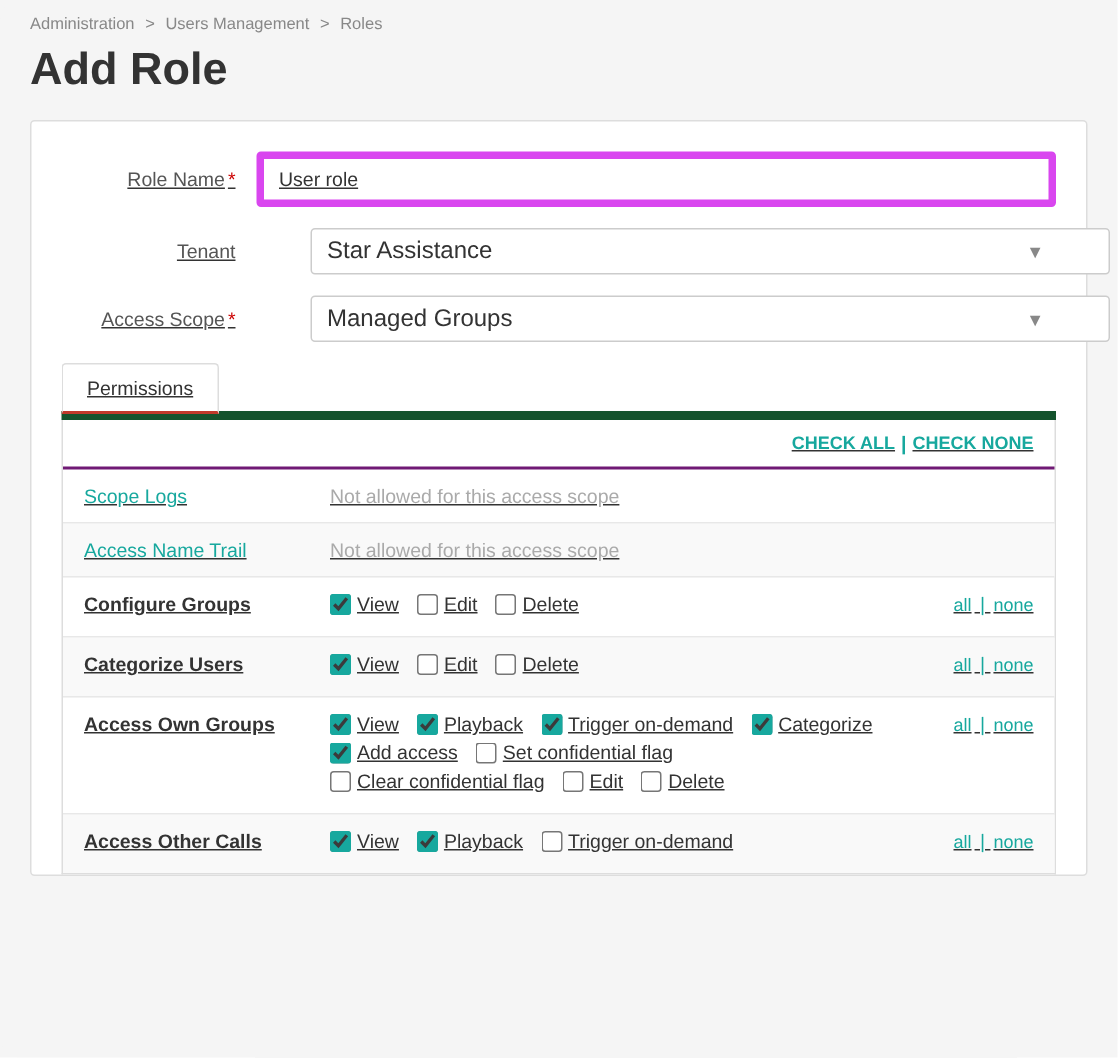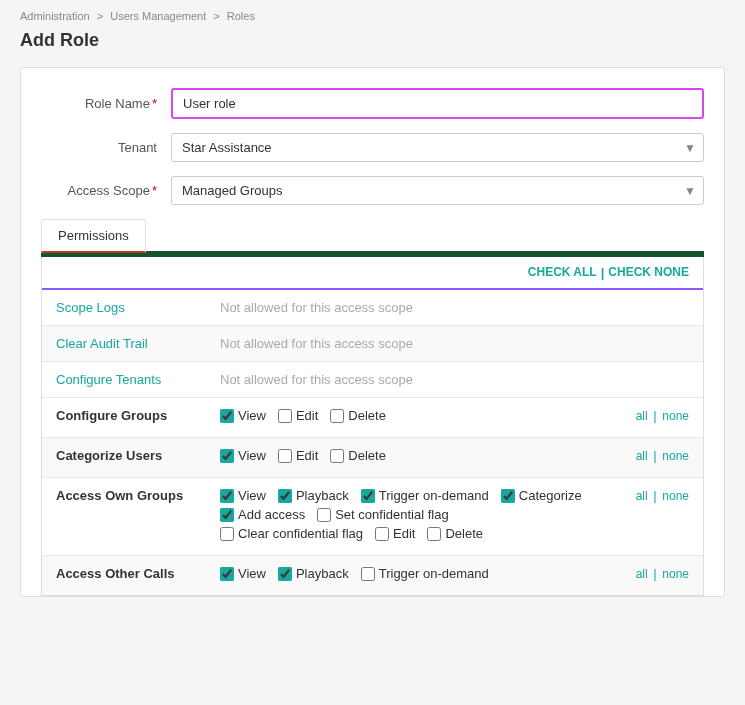--- a/index.html
+++ b/index.html
@@ -1,35 +1,35 @@
 <!DOCTYPE html>
 <html><head>
   <meta charset="utf-8">
   <style>
     * { box-sizing: border-box; margin: 0; padding: 0; }
     body { font-family: Arial, sans-serif; font-size: 13px; color: #333; background: #f5f5f5; }
     .page { background: #f5f5f5; padding: 10px 20px 20px 20px; width: 745px; min-height: 705px; border-radius: 13px; }
     .breadcrumb { font-size: 11px; color: #888; margin-bottom: 8px; }
     .breadcrumb a { color: #888; text-decoration: none; }
     .breadcrumb span { margin: 0 4px; }
-    h1 { font-size: 18px; font-weight: bold; color: #333; margin-bottom: 16px; }
-    .form-card { background: #fff; border: 1px solid #ddd; border-radius: 3px; padding: 20px 20px 0 20px; }
+    h1 { font-size: 30px; font-weight: bold; color: #333; margin-bottom: 16px; }
+    .form-card { background: #fff; border: 1px solid #ddd; border-radius: 3px; padding: 20px 20px 0 20px; text-decoration: underline; }
     .form-row { display: flex; align-items: center; margin-bottom: 14px; }
     .form-label { width: 130px; text-align: right; padding-right: 14px; font-size: 13px; color: #555; flex-shrink: 0; }
     .required { color: #c00; margin-left: 2px; }
-    .form-control { flex: 1; border: 2px solid #d946ef; border-radius: 3px; padding: 6px 10px; font-size: 13px; color: #333; background: #fff; }
+    .form-control { flex: 1; border: 5px solid #d946ef; border-radius: 3px; padding: 6px 10px; font-size: 13px; color: #333; background: #fff; }
     .select-wrapper { flex: 1; position: relative; }
-    .select-wrapper select { width: 100%; border: 1px solid #ccc; border-radius: 3px; padding: 6px 28px 6px 10px; font-size: 13px; color: #333; background: #fff; appearance: none; -webkit-appearance: none; cursor: pointer; }
+    .select-wrapper select { width: 100%; border: 1px solid #ccc; border-radius: 3px; padding: 6px 28px 6px 10px; font-size: 16px; color: #333; background: #fff; appearance: none; -webkit-appearance: none; cursor: pointer; margin-left: 36px; }
     .select-arrow { position: absolute; right: 8px; top: 50%; transform: translateY(-50%); color: #888; pointer-events: none; font-size: 12px; }
     .tabs-section { margin-top: 6px; }
     .tab-nav { display: flex; border-bottom: 6px solid #14532d; }
     .tab-item { padding: 8px 16px; font-size: 13px; color: #333; cursor: pointer; border: 1px solid transparent; border-bottom: none; margin-bottom: -2px; border-radius: 3px 3px 0 0; }
     .tab-item.active { border-color: #ddd; border-bottom-color: #fff; background: #fff; color: #333; z-index: 1; border-bottom: 2px solid #c0392b; }
     .tab-content { background: #fff; border: 1px solid #ddd; border-top: none; padding: 0; }
-    .check-all-row { display: flex; justify-content: flex-end; padding: 8px 14px; border-bottom: 2px solid #8b5cf6; }
+    .check-all-row { display: flex; justify-content: flex-end; padding: 8px 14px; border-bottom: 2px solid #701a75; }
     .check-all-row a { color: #17a89e; font-size: 12px; font-weight: bold; text-decoration: none; cursor: pointer; }
     .check-all-row .sep { color: #17a89e; margin: 0 4px; font-weight: bold; }
     .perm-table { width: 100%; border-collapse: collapse; }
     .perm-row { border-bottom: 1px solid #e8e8e8; }
     .perm-row:last-child { border-bottom: none; }
     .perm-cell-name { padding: 10px 14px; width: 170px; vertical-align: top; }
     .perm-cell-controls { padding: 10px 8px; vertical-align: top; }
     .perm-cell-actions { padding: 10px 14px; text-align: right; vertical-align: top; width: 80px; white-space: nowrap; }
     .not-allowed { color: #aaa; font-style: normal; font-size: 13px; }
     .perm-name-disabled { color: #17a89e; font-weight: normal; font-size: 13px; }
@@ -95,29 +95,24 @@
 
         <table class="perm-table">
           <tbody>
 
             <tr class="perm-row">
               <td class="perm-cell-name"><span class="perm-name-disabled">Scope Logs</span></td>
               <td class="perm-cell-controls"><span class="not-allowed">Not allowed for this access scope</span></td>
               <td class="perm-cell-actions"></td>
             </tr>
             <tr class="perm-row bg-gray">
-              <td class="perm-cell-name"><span class="perm-name-disabled">Clear Audit Trail</span></td>
+              <td class="perm-cell-name"><span class="perm-name-disabled">Access Name Trail</span></td>
               <td class="perm-cell-controls"><span class="not-allowed">Not allowed for this access scope</span></td>
               <td class="perm-cell-actions"></td>
             </tr>
-            <tr class="perm-row">
-              <td class="perm-cell-name"><span class="perm-name-disabled">Configure Tenants</span></td>
-              <td class="perm-cell-controls"><span class="not-allowed">Not allowed for this access scope</span></td>
-              <td class="perm-cell-actions"></td>
-            </tr>
 
             <tr class="perm-row">
               <td class="perm-cell-name"><span class="perm-name-enabled">Configure Groups</span></td>
               <td class="perm-cell-controls">
                 <div class="controls-wrap">
                   <label class="ctrl-group">
                       <input type="checkbox" checked="" style="">
                       <span>View</span>
                     </label>
                   <label class="ctrl-group">

